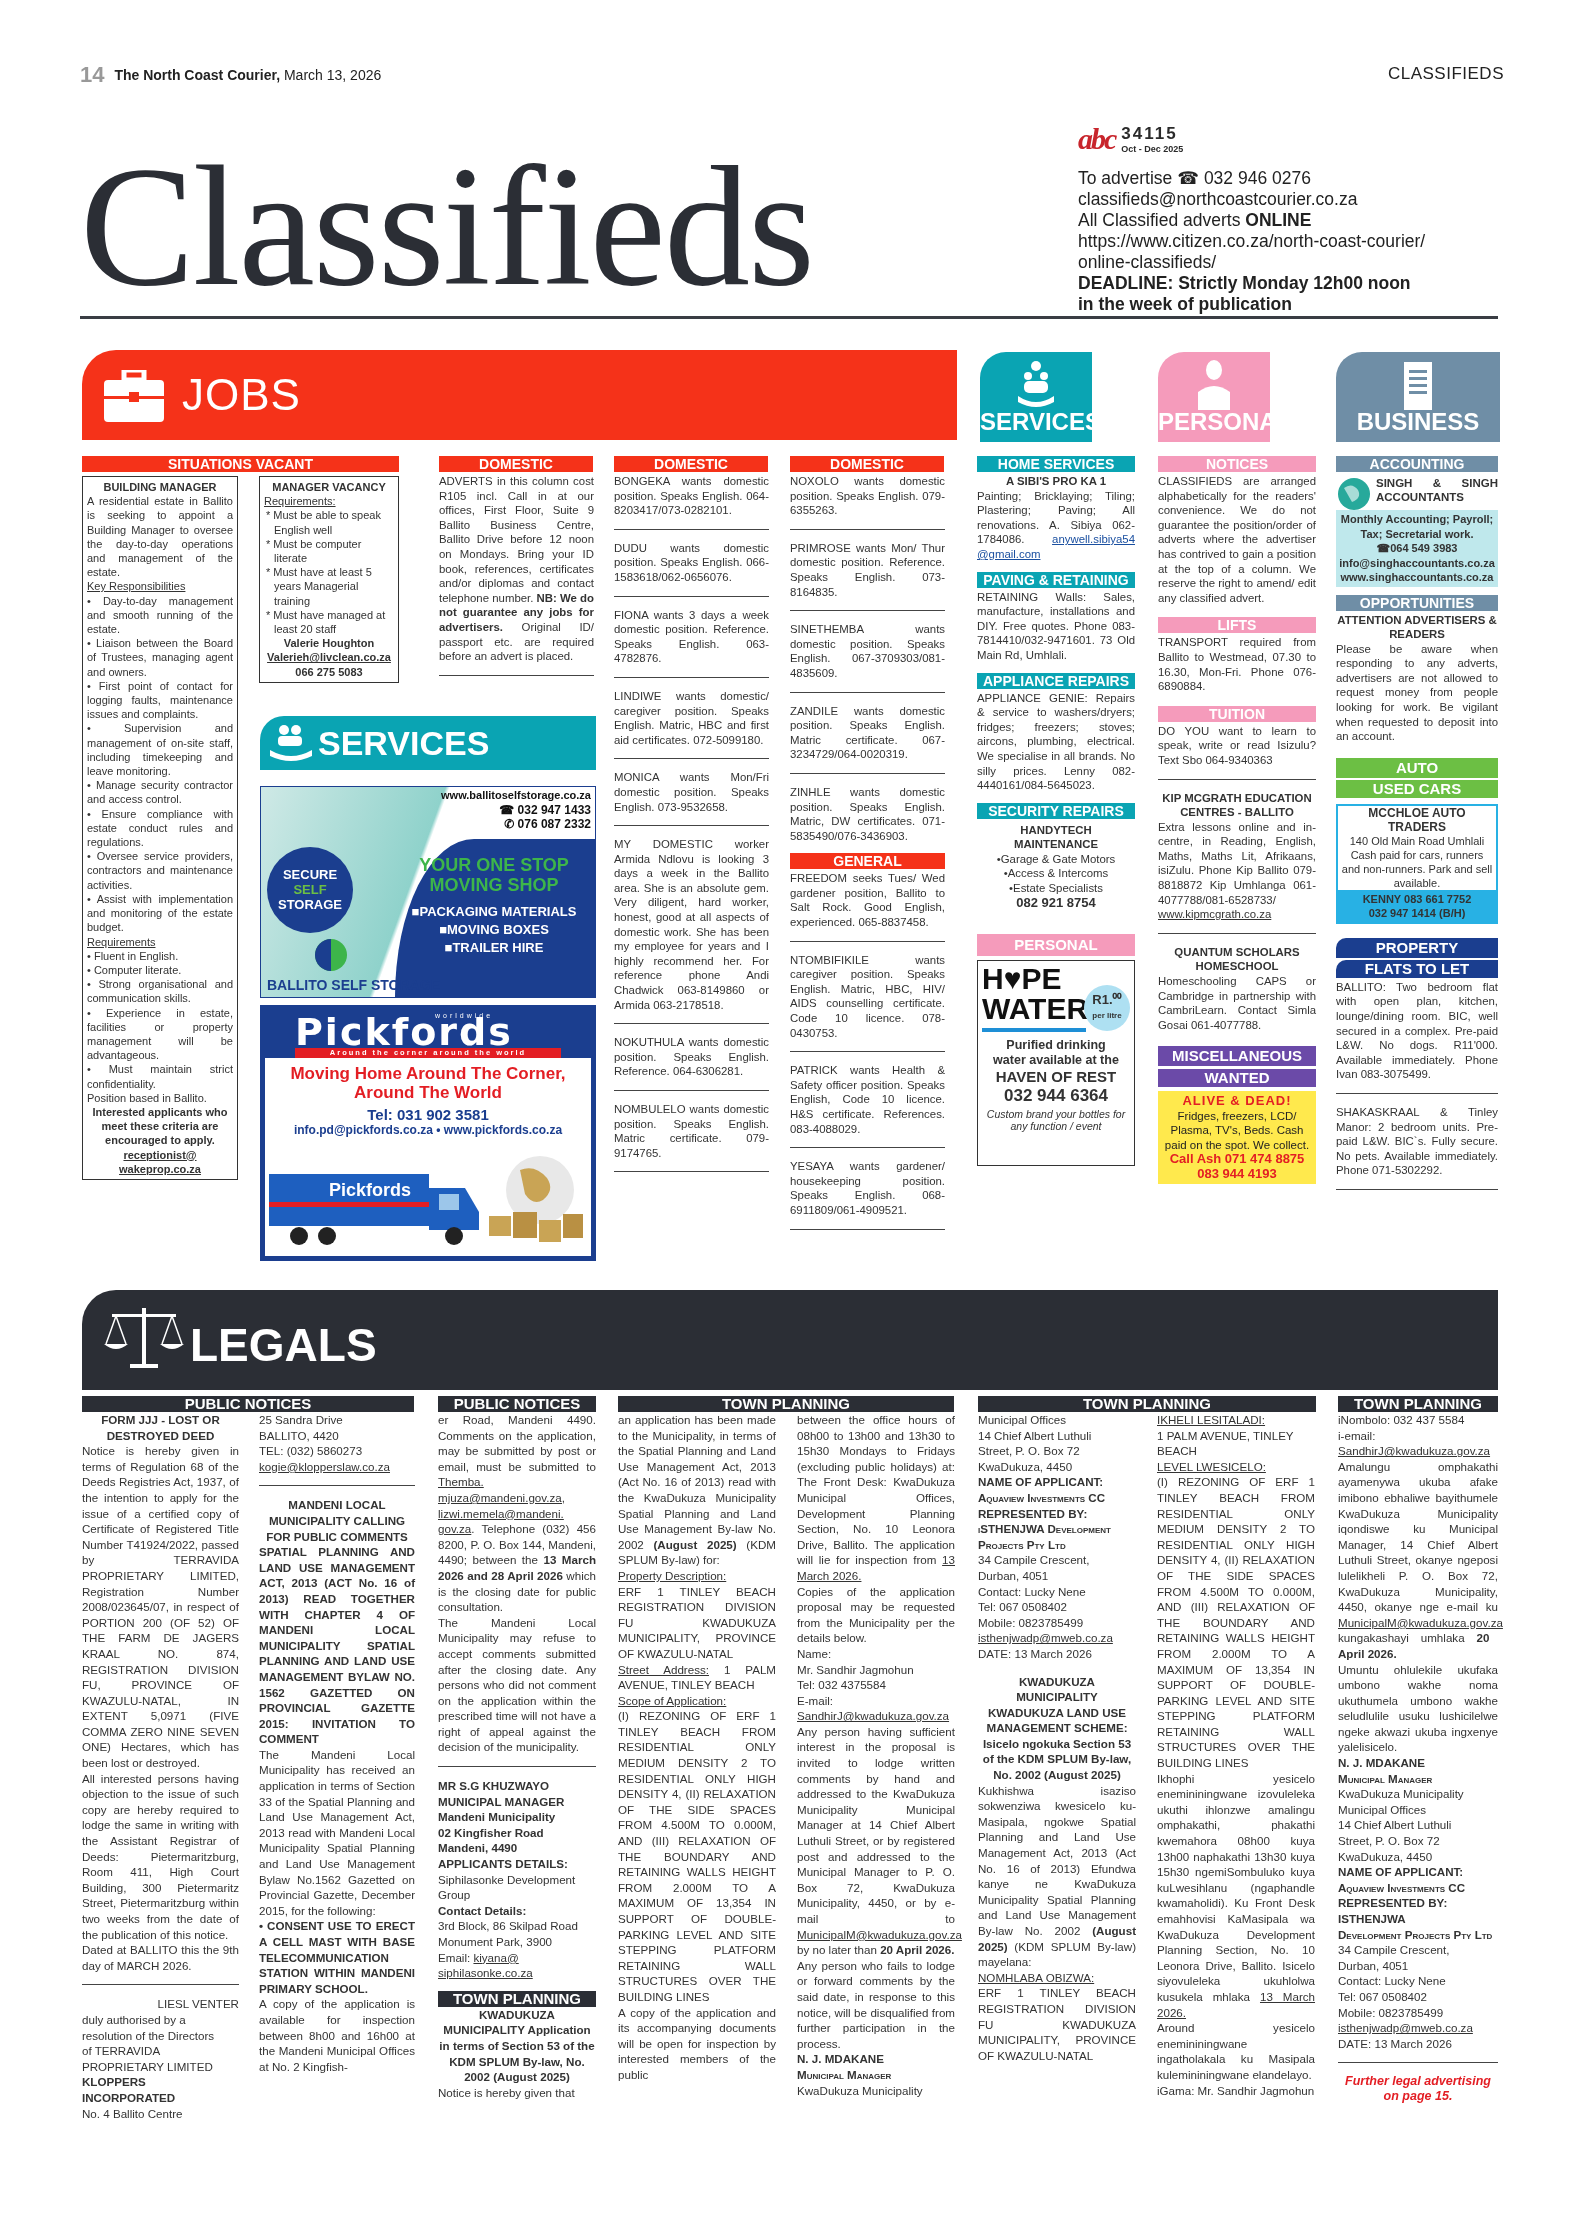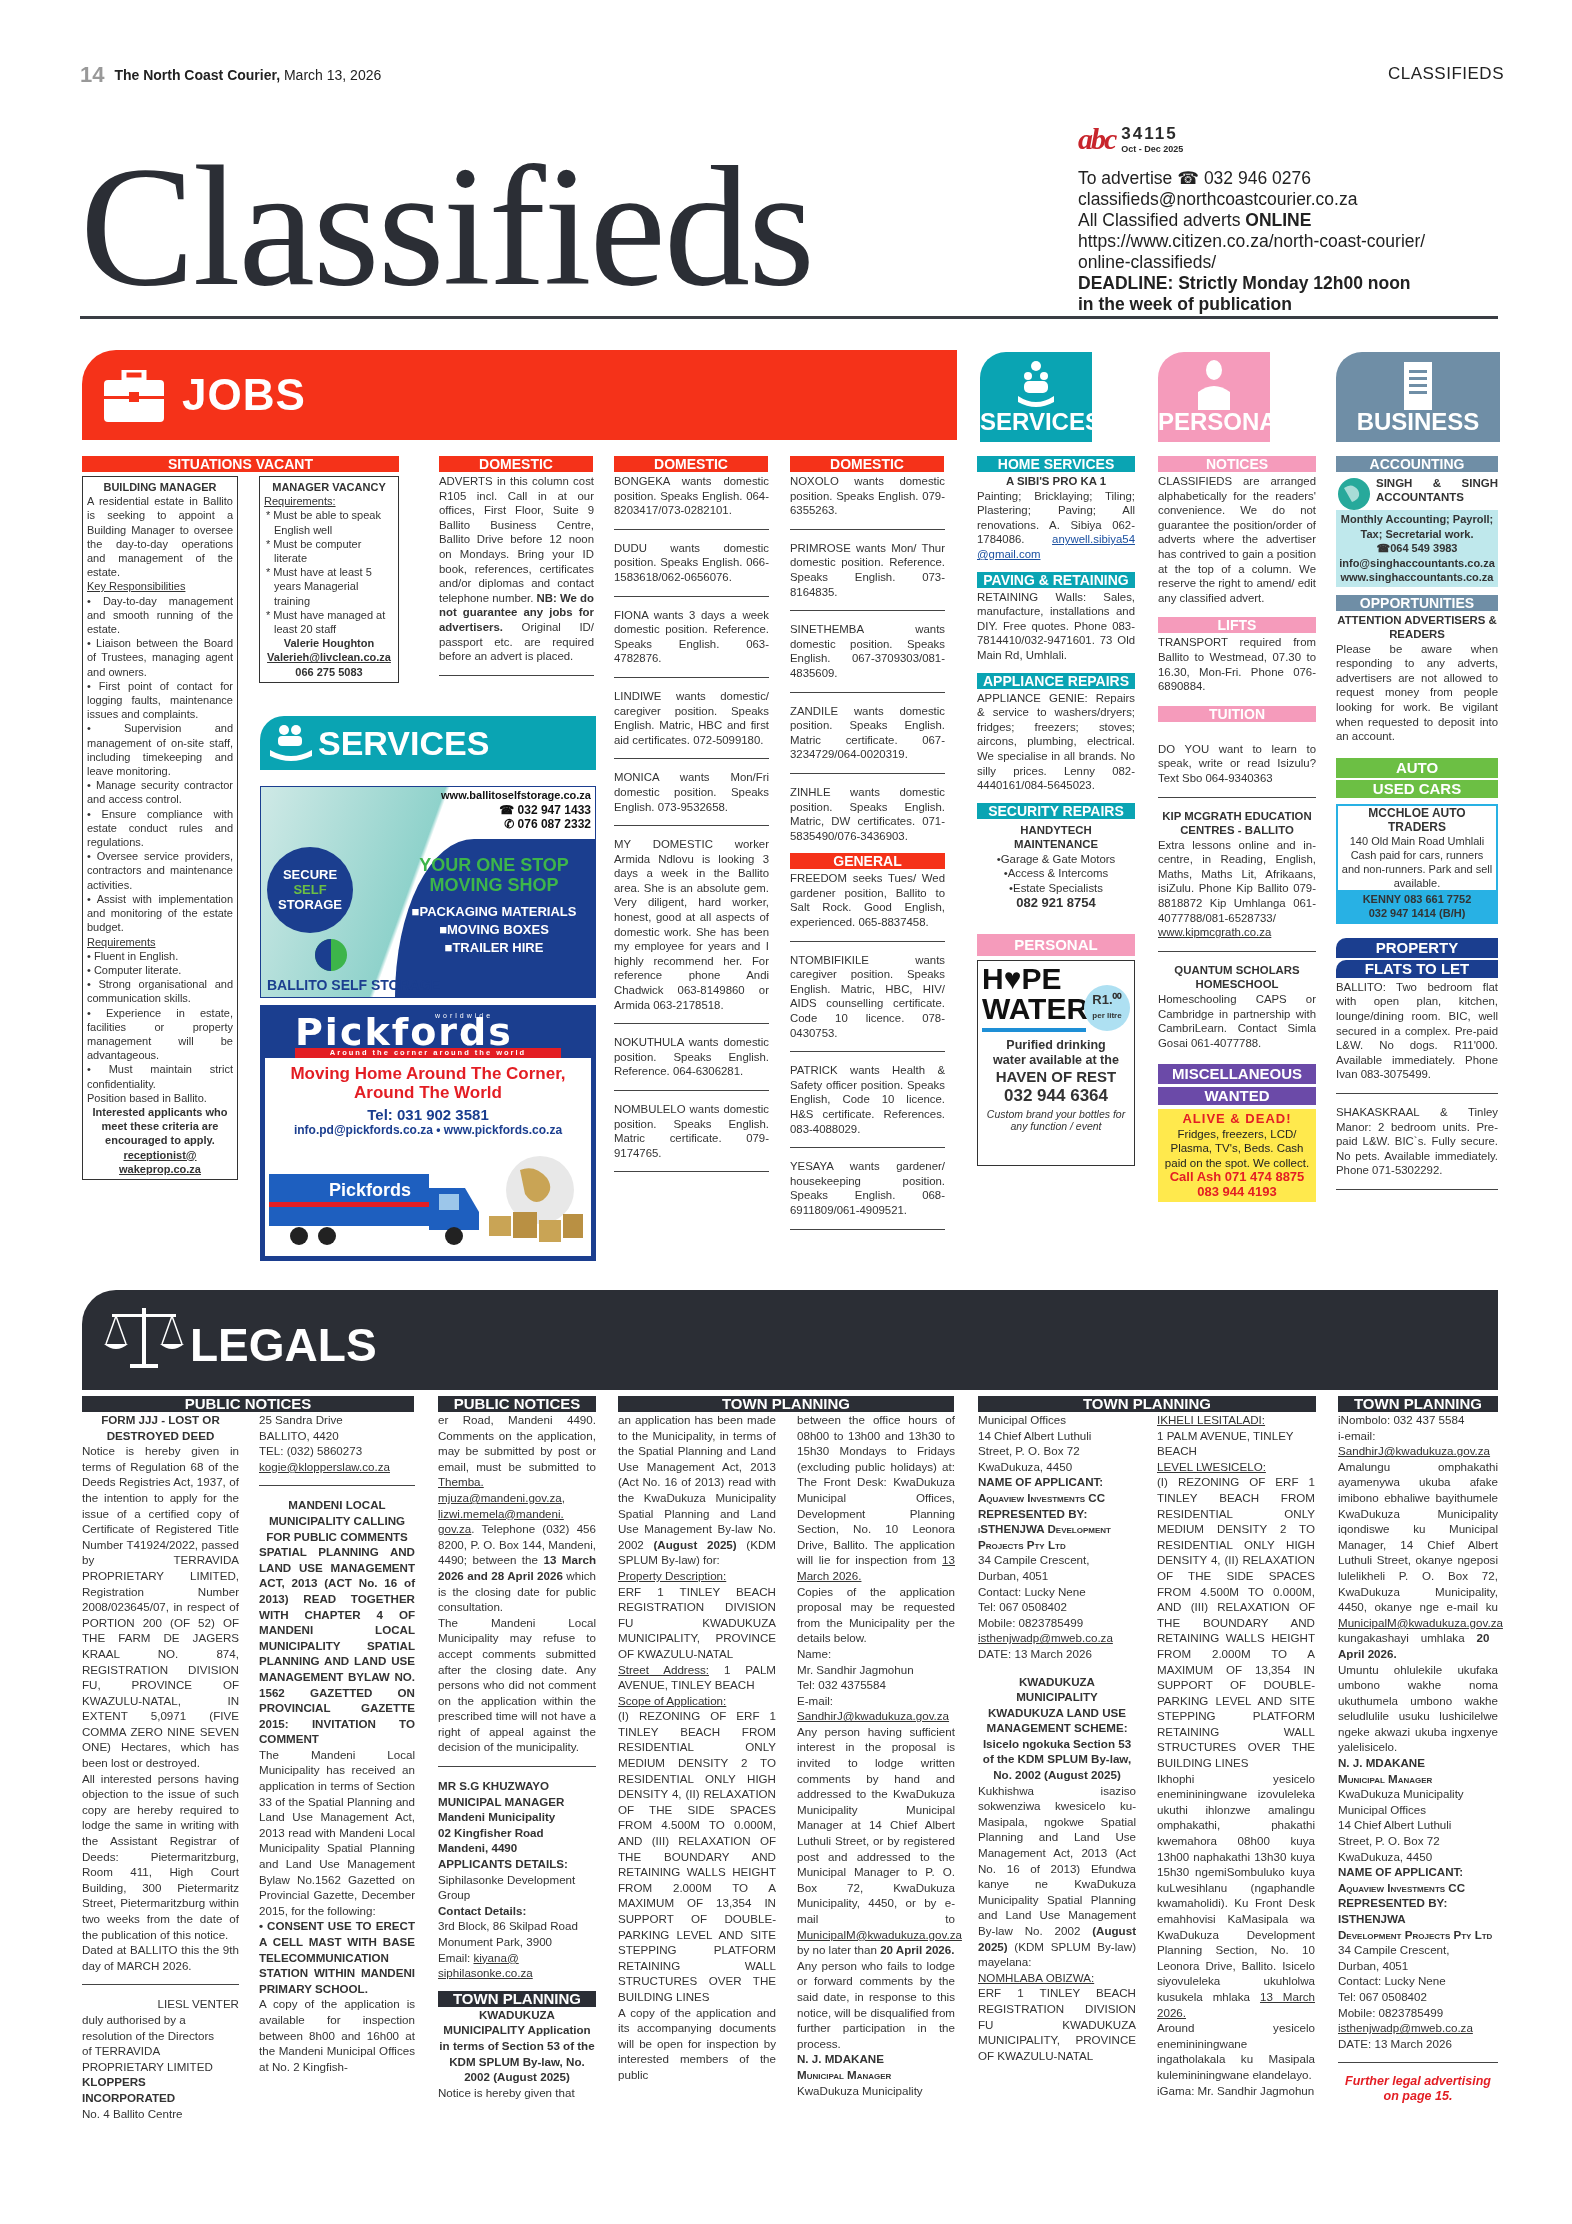--- a/index.html
+++ b/index.html
@@ -11,21 +11,21 @@
 .section{right:68px;top:64px;font-size:17px;color:#222;letter-spacing:0.5px}
 .mast{left:80px;top:140px;font-family:"Liberation Serif",serif;font-size:172px;line-height:1;color:#2b2e35;letter-spacing:-2px}
 .abc{left:1078px;top:122px;display:flex;align-items:center;gap:6px}
 .abc .logo{font-family:"Liberation Serif",serif;font-weight:bold;font-size:30px;color:#c8252c;font-style:italic;letter-spacing:-2px}
 .abc .num{font-weight:bold;font-size:17px;letter-spacing:2px}
 .abc .per{font-size:9px;font-weight:bold}
 .contact{left:1078px;top:168px;font-size:17.5px;line-height:21px;color:#222}
 .contact b{font-weight:bold}
 .rule{left:80px;top:316px;width:1418px;height:3px;background:#3a3d44}
 .jobs-banner{left:82px;top:350px;width:875px;height:90px;background:#f53219;border-top-left-radius:34px;color:#fff}
-.jobs-banner .t{position:absolute;left:100px;top:20px;font-size:44px;font-weight:bold;letter-spacing:1px}
+.jobs-banner .t{position:absolute;left:100px;top:20px;font-size:44px;font-weight:normal;letter-spacing:1px}
 .cat-banner{top:352px;height:90px;color:#fff;text-align:center;border-top-left-radius:26px}
 .cat-banner .t{position:absolute;bottom:6px;left:0;right:0;font-size:24px;font-weight:bold}
 .icon-box{position:absolute;left:50%;transform:translateX(-50%);top:8px}
 .hdr{height:16px;color:#fff;font-weight:bold;font-size:14px;line-height:16px;text-align:center;text-transform:uppercase}
 .red{background:#f53219}.teal{background:#0aa4b3}.pink{background:#f59bbb}.slate{background:#6f8ea6}.green{background:#6cbf44}.navy{background:#1b3e8f}.purple{background:#6b4aa8}
 .col{position:absolute;font-size:11.4px;line-height:14.6px;text-align:justify;color:#333}
 .col p{margin:0}
 .sep{border-top:1px solid #444;margin:11px 0}
 .box{border:1.5px solid #333;padding:3px 4px}
 .c{text-align:center}
@@ -282,21 +282,21 @@
     <div class="c" style="font-style:italic;font-size:10.5px;line-height:12px;margin-top:2px">Custom brand your bottles for any function / event</div>
   </div>
 </div>
 
 <div class="col" style="left:1158px;top:456px;width:158px">
   <div class="hdr pink">NOTICES</div>
   <p style="margin-top:2px">CLASSIFIEDS are arranged alphabetically for the readers' convenience. We do not guarantee the position/order of adverts where the advertiser has contrived to gain a position at the top of a column. We reserve the right to amend/ edit any classified advert.</p>
   <div class="hdr pink" style="margin-top:12px">LIFTS</div>
   <p style="margin-top:2px">TRANSPORT required from Ballito to Westmead, 07.30 to 16.30, Mon-Fri. Phone 076-6890884.</p>
   <div class="hdr pink" style="margin-top:12px">TUITION</div>
-  <p style="margin-top:20px">DO YOU want to learn to speak, write or read Isizulu? Text Sbo 064-9340363</p>
+  <p style="margin-top:2px">DO YOU want to learn to speak, write or read Isizulu? Text Sbo 064-9340363</p>
   <div class="sep"></div>
   <p class="c bold">KIP MCGRATH EDUCATION CENTRES - BALLITO</p>
   <p><span>Extra lessons online and in-centre, in Reading, English, Maths, Maths Lit, Afrikaans, isiZulu. Phone Kip Ballito 079-8818872 Kip Umhlanga 061-4077788/081-6528733/ </span><span class="u">www.kipmcgrath.co.za</span></p>
   <div class="sep"></div>
   <p class="c bold">QUANTUM SCHOLARS HOMESCHOOL</p>
   <p>Homeschooling CAPS or Cambridge in partnership with CambriLearn. Contact Simla Gosai 061-4077788.</p>
   <div class="hdr purple" style="margin-top:14px;height:20px;line-height:20px;font-size:15px">MISCELLANEOUS</div>
   <div class="hdr purple" style="margin-top:3px;height:18px;line-height:18px;font-size:15px">WANTED</div>
   <div class="c" style="margin-top:4px;background:#ffe94d;padding:3px 2px;font-size:11.5px;line-height:14.5px;color:#222">
     <p class="bold" style="color:#e31e24;font-size:13px;letter-spacing:1px">ALIVE &amp; DEAD!</p>

